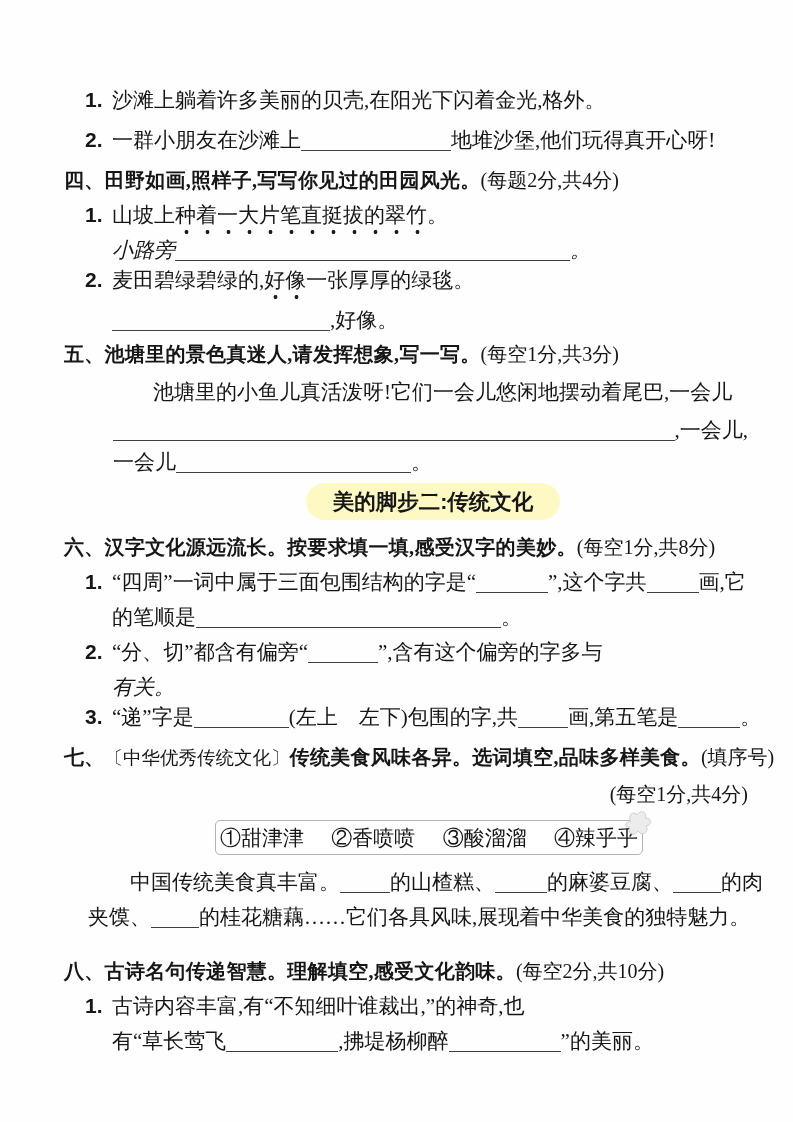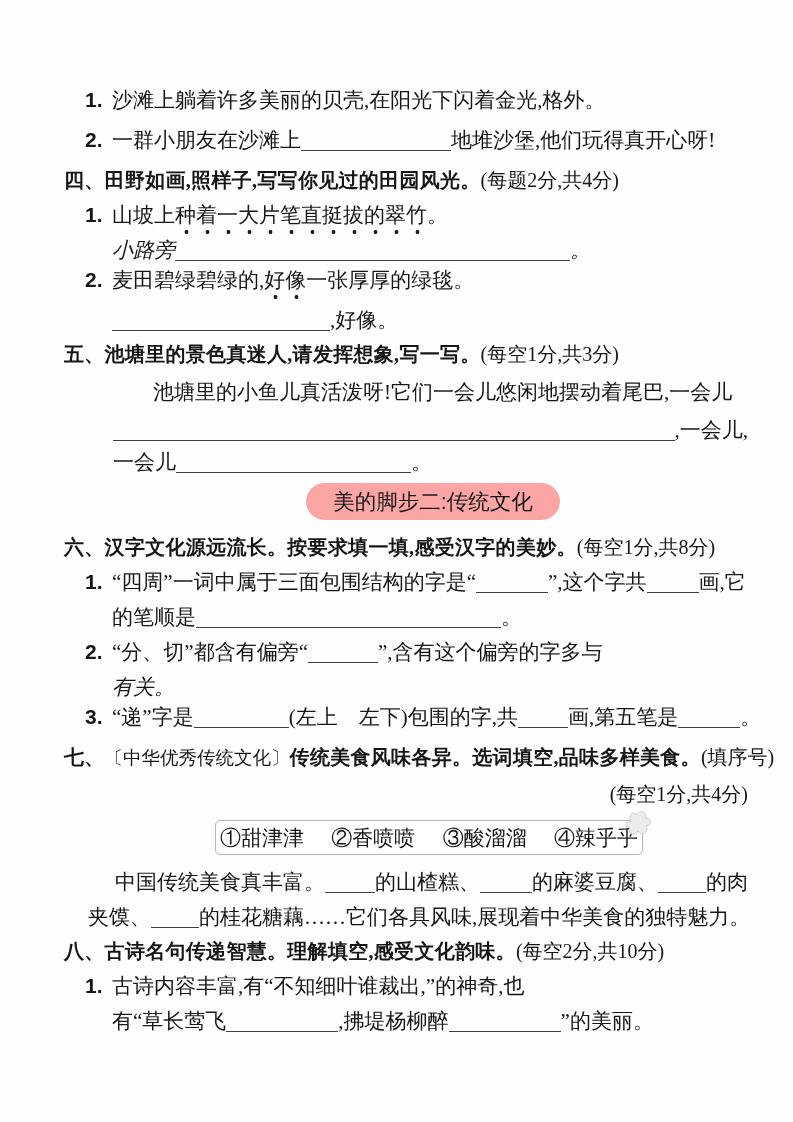--- a/index.html
+++ b/index.html
@@ -60,32 +60,32 @@
     background-size:21px 6px;
     background-repeat:repeat-x;
     background-position:1px 100%;
     padding-bottom:8px;
   }
   
   .ind-item{padding-left:21px;}
   .ind-cont{padding-left:48px;}
   .ind-p5a{padding-left:89px;}
   .ind-p5b{padding-left:49px;}
-  .ind-p7a{padding-left:66px;justify-content:flex-end;}
+  .ind-p7a{padding-left:66px;}
   .ind-p7b{padding-left:24px;}
   .right{justify-content:flex-end;}
   
   .pill-row{display:flex;justify-content:center;margin-bottom:15px;}
   .pill{
     position:relative;left:27px;
-    background:#fca5a5;
+    background:#fef9c3;
     border-radius:20px;
     padding:7px 27px 6px;
     font-family:"Liberation Sans","DejaVu Sans",sans-serif;
-    font-weight:400;
+    font-weight:700;
     font-size:21.5px;
     line-height:24px;
   }
   
   .bank-wrap{position:relative;margin-left:151px;width:428px;margin-bottom:15px;}
   .bank{
     box-sizing:border-box;
     width:428px;
     border:1px solid #b3b3b3;
     border-radius:5px;
@@ -97,21 +97,21 @@
     line-height:24px;
   }
   .flower{
     position:absolute;
     right:-16px;top:-14px;
   }
   
   .mb3{margin-bottom:3px;}   .mb6{margin-bottom:6px;font-style:italic;}
   .mb8{margin-bottom:8px;}   .mb9{margin-bottom:9px;}
   .mb10{margin-bottom:10px;} .mb12{margin-bottom:12px;}
-  .mb13{margin-bottom:10px;} .mb14{margin-bottom:14px;} .mb16{margin-bottom:16px;}
+  .mb13{margin-bottom:30px;} .mb14{margin-bottom:14px;} .mb16{margin-bottom:16px;}
 </style>
 </head>
 <body>
 
 <div class="page">
 
   <div class="row ind-item mb16">
     <span class="num">1.</span>
     <span>沙滩上躺着许多美丽的贝壳,在阳光下闪着金光,格外</span>
     <span class="bl grow"></span>

